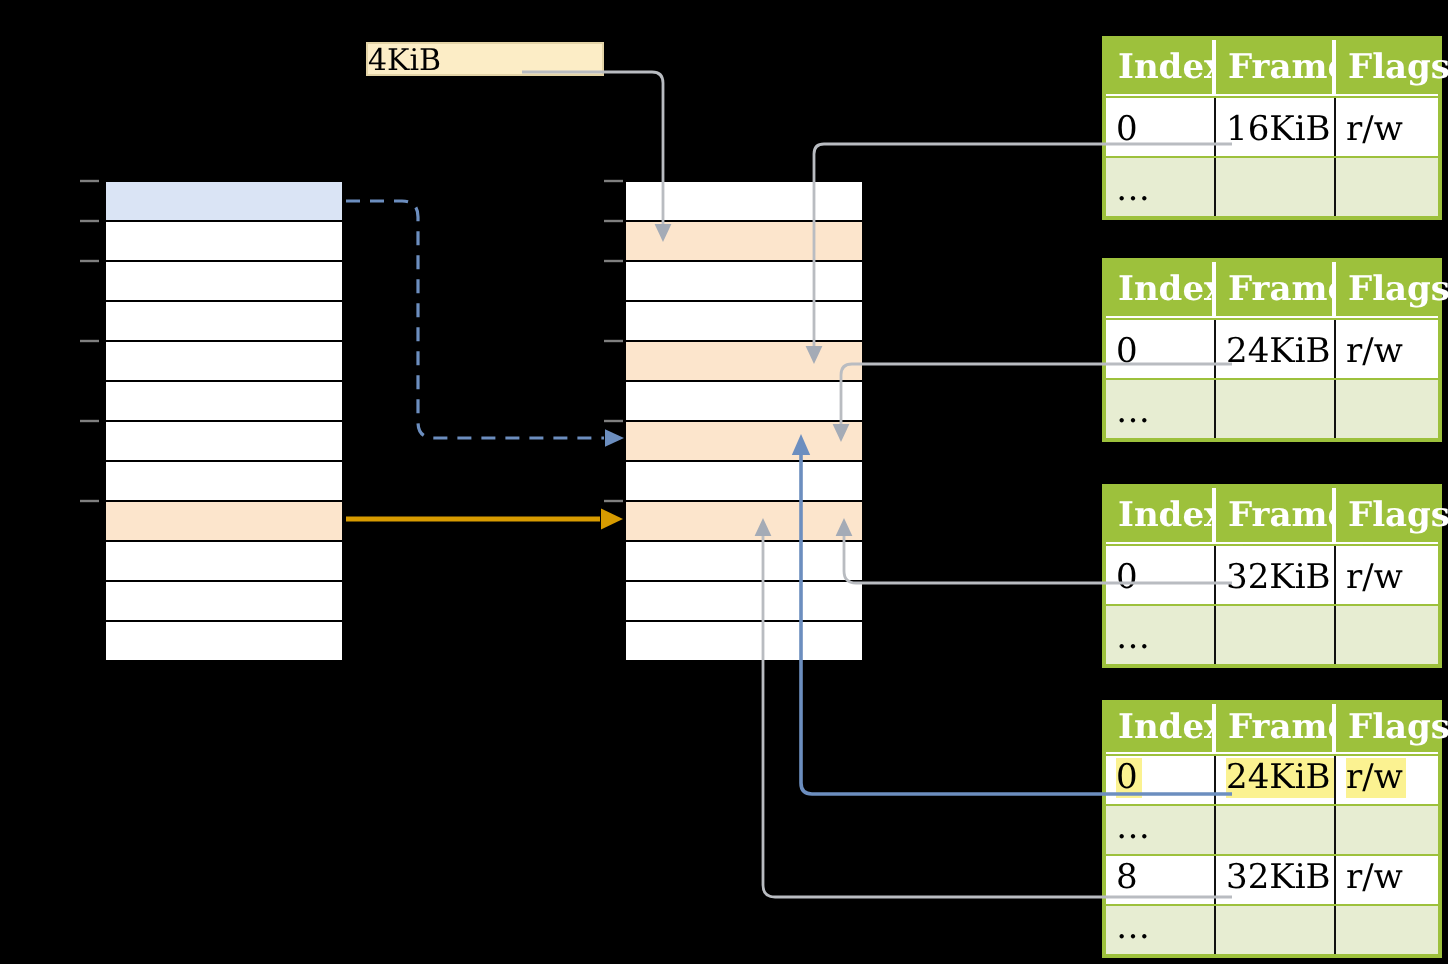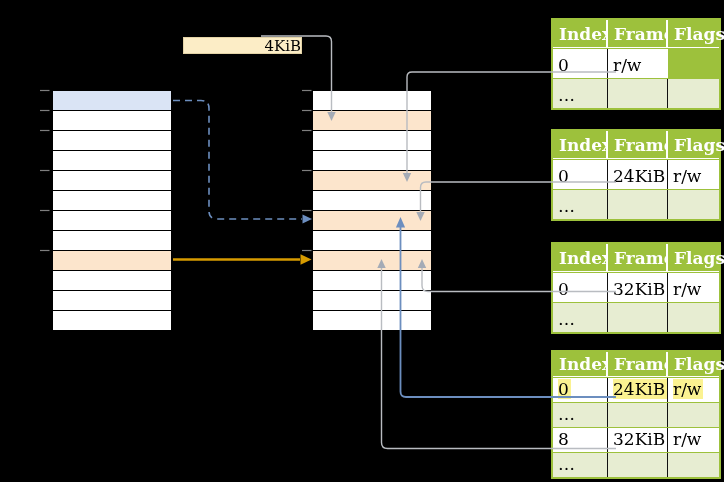--- a/index.html
+++ b/index.html
@@ -11,22 +11,22 @@
   .mem{position:absolute;width:120px;border:1px solid #000;box-sizing:border-box;background:#fff;}
   .mem-row{height:19px;border-bottom:1px solid #000;}
   .mem-row:last-child{border-bottom:none;}
   .mem-row.white{background:#ffffff;}
   .mem-row.blue{background:var(--cell-blue);}
   .mem-row.orange{background:var(--cell-orange);}
   
   #label-box{
     position:absolute;left:183px;top:21px;width:119px;height:17px;
     background:var(--cream);border:1px solid #e3d3a6;box-sizing:border-box;
-    display:flex;align-items:center;justify-content:flex-end;
-    font-size:15px;color:#000;margin-top:16px;
+    display:flex;align-items:center;justify-content:flex-start;
+    font-size:15px;color:#000;
   }
   
   .pt{
     position:absolute;left:551px;width:170px;border:2px solid var(--green);
     box-sizing:border-box;background:var(--green);
   }
   .pt-row{display:grid;grid-template-columns:55px 60px 51px;}
   .pt-row + .pt-row{border-top:1px solid var(--green);}
   .pt-hcell{
     background:var(--green);color:#fff;font-weight:bold;font-size:17px;
@@ -87,20 +87,21 @@
 
   <div id="pts">
       <div class="pt" style="top: 18px;">
         <div class="pt-row header">
           <div class="pt-hcell" style="height: 28px;">Index</div>
           <div class="pt-hcell" style="height: 28px;">Frame</div>
           <div class="pt-hcell" style="height: 28px;">Flags</div>
         </div>
         <div class="pt-row white">
           <div class="pt-cell" style="height: 29px;">0</div>
+          <div class="pt-cell" style="height: 29px;">16KiB</div>
           <div class="pt-cell" style="height: 29px;">r/w</div>
         </div>
         <div class="pt-row green">
           <div class="pt-cell" style="height: 29px;">…</div>
           <div class="pt-cell" style="height: 29px;"></div>
           <div class="pt-cell" style="height: 29px;"></div>
         </div>
       </div>
       <div class="pt" style="top: 129px;">
         <div class="pt-row header">

